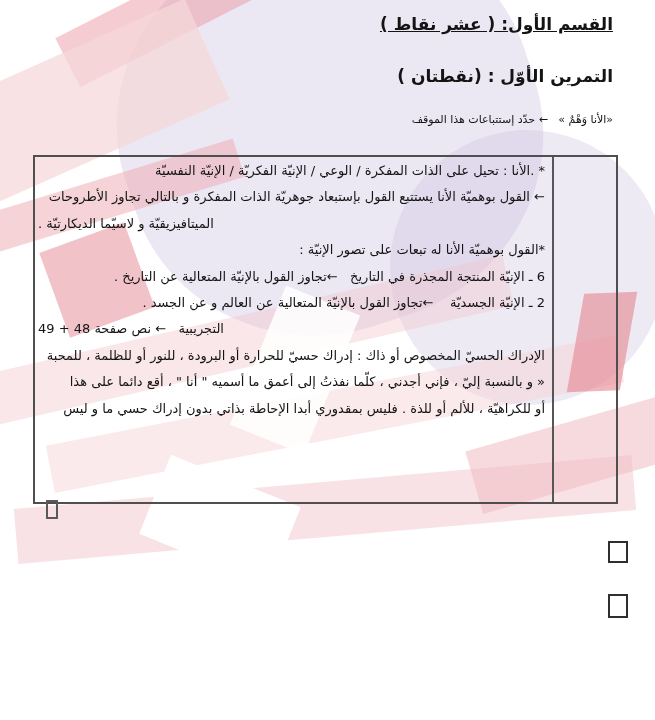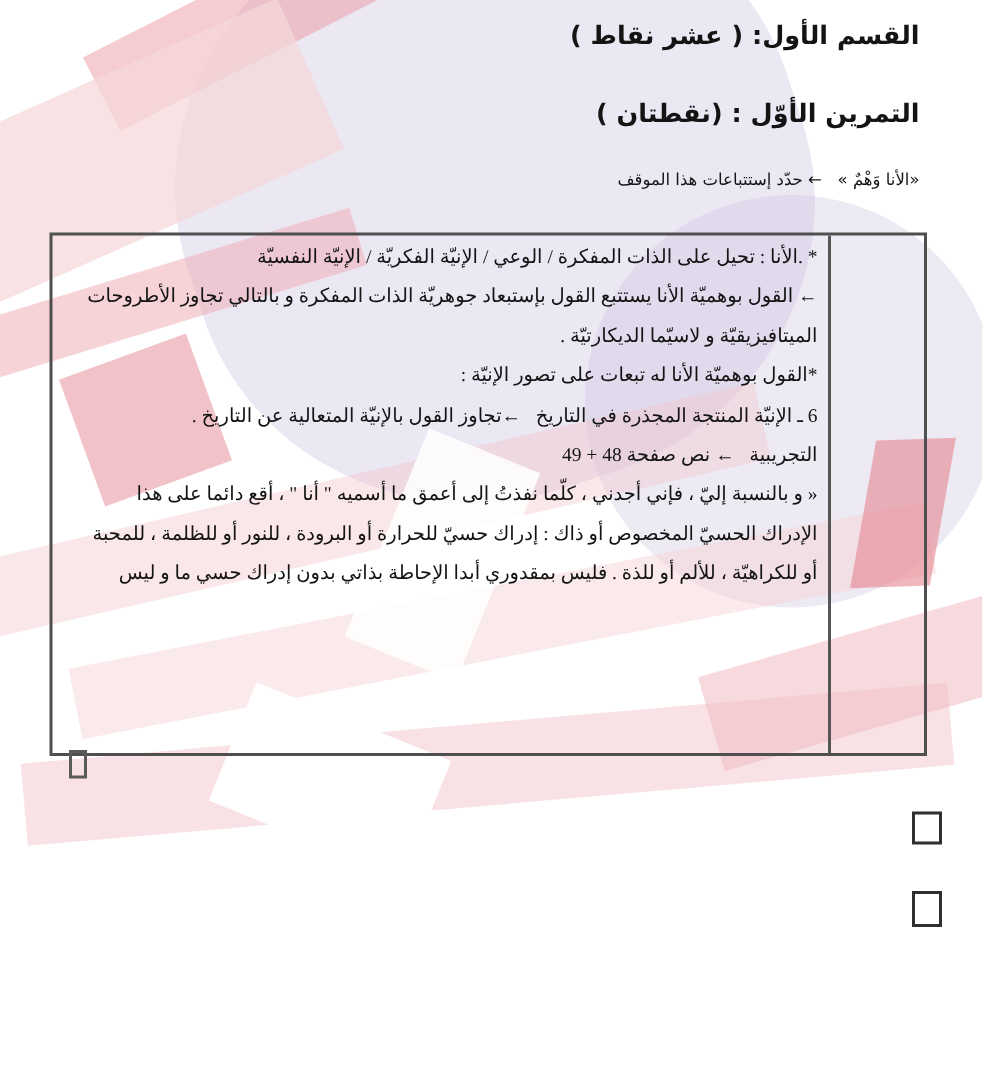--- a/index.html
+++ b/index.html
@@ -23,34 +23,34 @@
   .b8 { left:470px; top:420px; width:220px; height:65px;  background:#f0bcc2; opacity:.55; transform:rotate(-16deg); }
   .gap1 { left:150px; top:478px; width:140px; height:85px; background:#ffffff; transform:rotate(22deg); }
   .gap2 { left:255px; top:295px; width:80px; height:150px; background:#ffffff; opacity:.85; transform:rotate(22deg); }
   .b9 { left:576px; top:292px; width:52px; height:100px; background:#e5868f; opacity:.60; transform:rotate(10deg) skewY(-12deg); }
   
   .content-layer { position:absolute; inset:0; z-index:1; }
   .h1, .h2 {
     position:absolute; right:42px; direction:rtl; font-weight:bold;
     font-size:17px; white-space:pre; letter-spacing:0.2px;
   }
-  .h1 { top:14px; }
+  .h1 { top:14px;text-decoration:underline; }
   .h2 { top:66px; }
   .prompt { position:absolute; right:42px; top:113px; direction:rtl; font-size:11px; white-space:pre; }
   .box {
     position:absolute; left:33px; top:155px; width:581px; height:345px;
     border:2px solid #4f4f4f; background:transparent;
   }
   .sep { position:absolute; top:0; bottom:0; left:517px; width:0; border-left:2px solid #565656; }
-  .lines { position:absolute; left:0; top:1px; width:507px; padding:0 5px 0 3px; direction:rtl;font-family:Liberation Serif, serif; }
+  .lines { position:absolute; left:0; top:1px; width:507px; padding:0 5px 0 3px; direction:rtl; }
   .line {
     height:26.4px; line-height:26.4px; font-size:13px;
     white-space:pre; overflow:hidden; text-align:right;
   }
-  .line.center { text-align:right; }
+  .line.center { text-align:left; }
   .mini-rect {
     position:absolute; left:46px; top:500px; width:8px; height:15px;
     border:2px solid #5a5a5a; background:transparent;
   }
   .checkbox {
     position:absolute; left:608px; width:16px; height:18px;
     border:2px solid #2f2f2f; background:#ffffff;
   }
   .cb1 { top:541px; }
   .cb2 { top:594px; height:20px; }
@@ -83,23 +83,24 @@
     <div class="h2">التمرين الأوّل : (نقطتان )</div>
     <div class="prompt">«الأنا وَهْمٌ »   ← حدّد إستتباعات هذا الموقف</div>
 
     <div class="box">
       <div class="lines">
         <div class="line">* .الأنا : تحيل على الذات المفكرة / الوعي / الإنيّة الفكريّة / الإنيّة النفسيّة</div>
         <div class="line">← القول بوهميّة الأنا يستتبع القول بإستبعاد جوهريّة الذات المفكرة و بالتالي تجاوز الأطروحات</div>
         <div class="line center">الميتافيزيقيّة و لاسيّما الديكارتيّة .</div>
         <div class="line">*القول بوهميّة الأنا له تبعات على تصور الإنيّة :</div>
         <div class="line">6 ـ الإنيّة المنتجة المجذرة في التاريخ   ←تجاوز القول بالإنيّة المتعالية عن التاريخ .</div>
+        <div class="line">2 ـ الإنيّة الجسديّة    ←تجاوز القول بالإنيّة المتعالية عن العالم و عن الجسد .</div>
         <div class="line center">التجريبية   ← نص صفحة 48 + 49</div>
+        <div class="line">الإدراك الحسيّ المخصوص أو ذاك : إدراك حسيّ للحرارة أو البرودة ، للنور أو للظلمة ، للمحبة</div>
         <div class="line">« و بالنسبة إليّ ، فإني أجدني ، كلّما نفذتُ إلى أعمق ما أسميه " أنا " ، أقع دائما على هذا</div>
-        <div class="line">الإدراك الحسيّ المخصوص أو ذاك : إدراك حسيّ للحرارة أو البرودة ، للنور أو للظلمة ، للمحبة</div>
         <div class="line">أو للكراهيّة ، للألم أو للذة . فليس بمقدوري أبدا الإحاطة بذاتي بدون إدراك حسي ما و ليس</div>
       </div>
       <div class="sep"></div>
     </div>
 
     <div class="mini-rect"></div>
 
     <div class="checkbox cb1"></div>
     <div class="checkbox cb2"></div>
 

